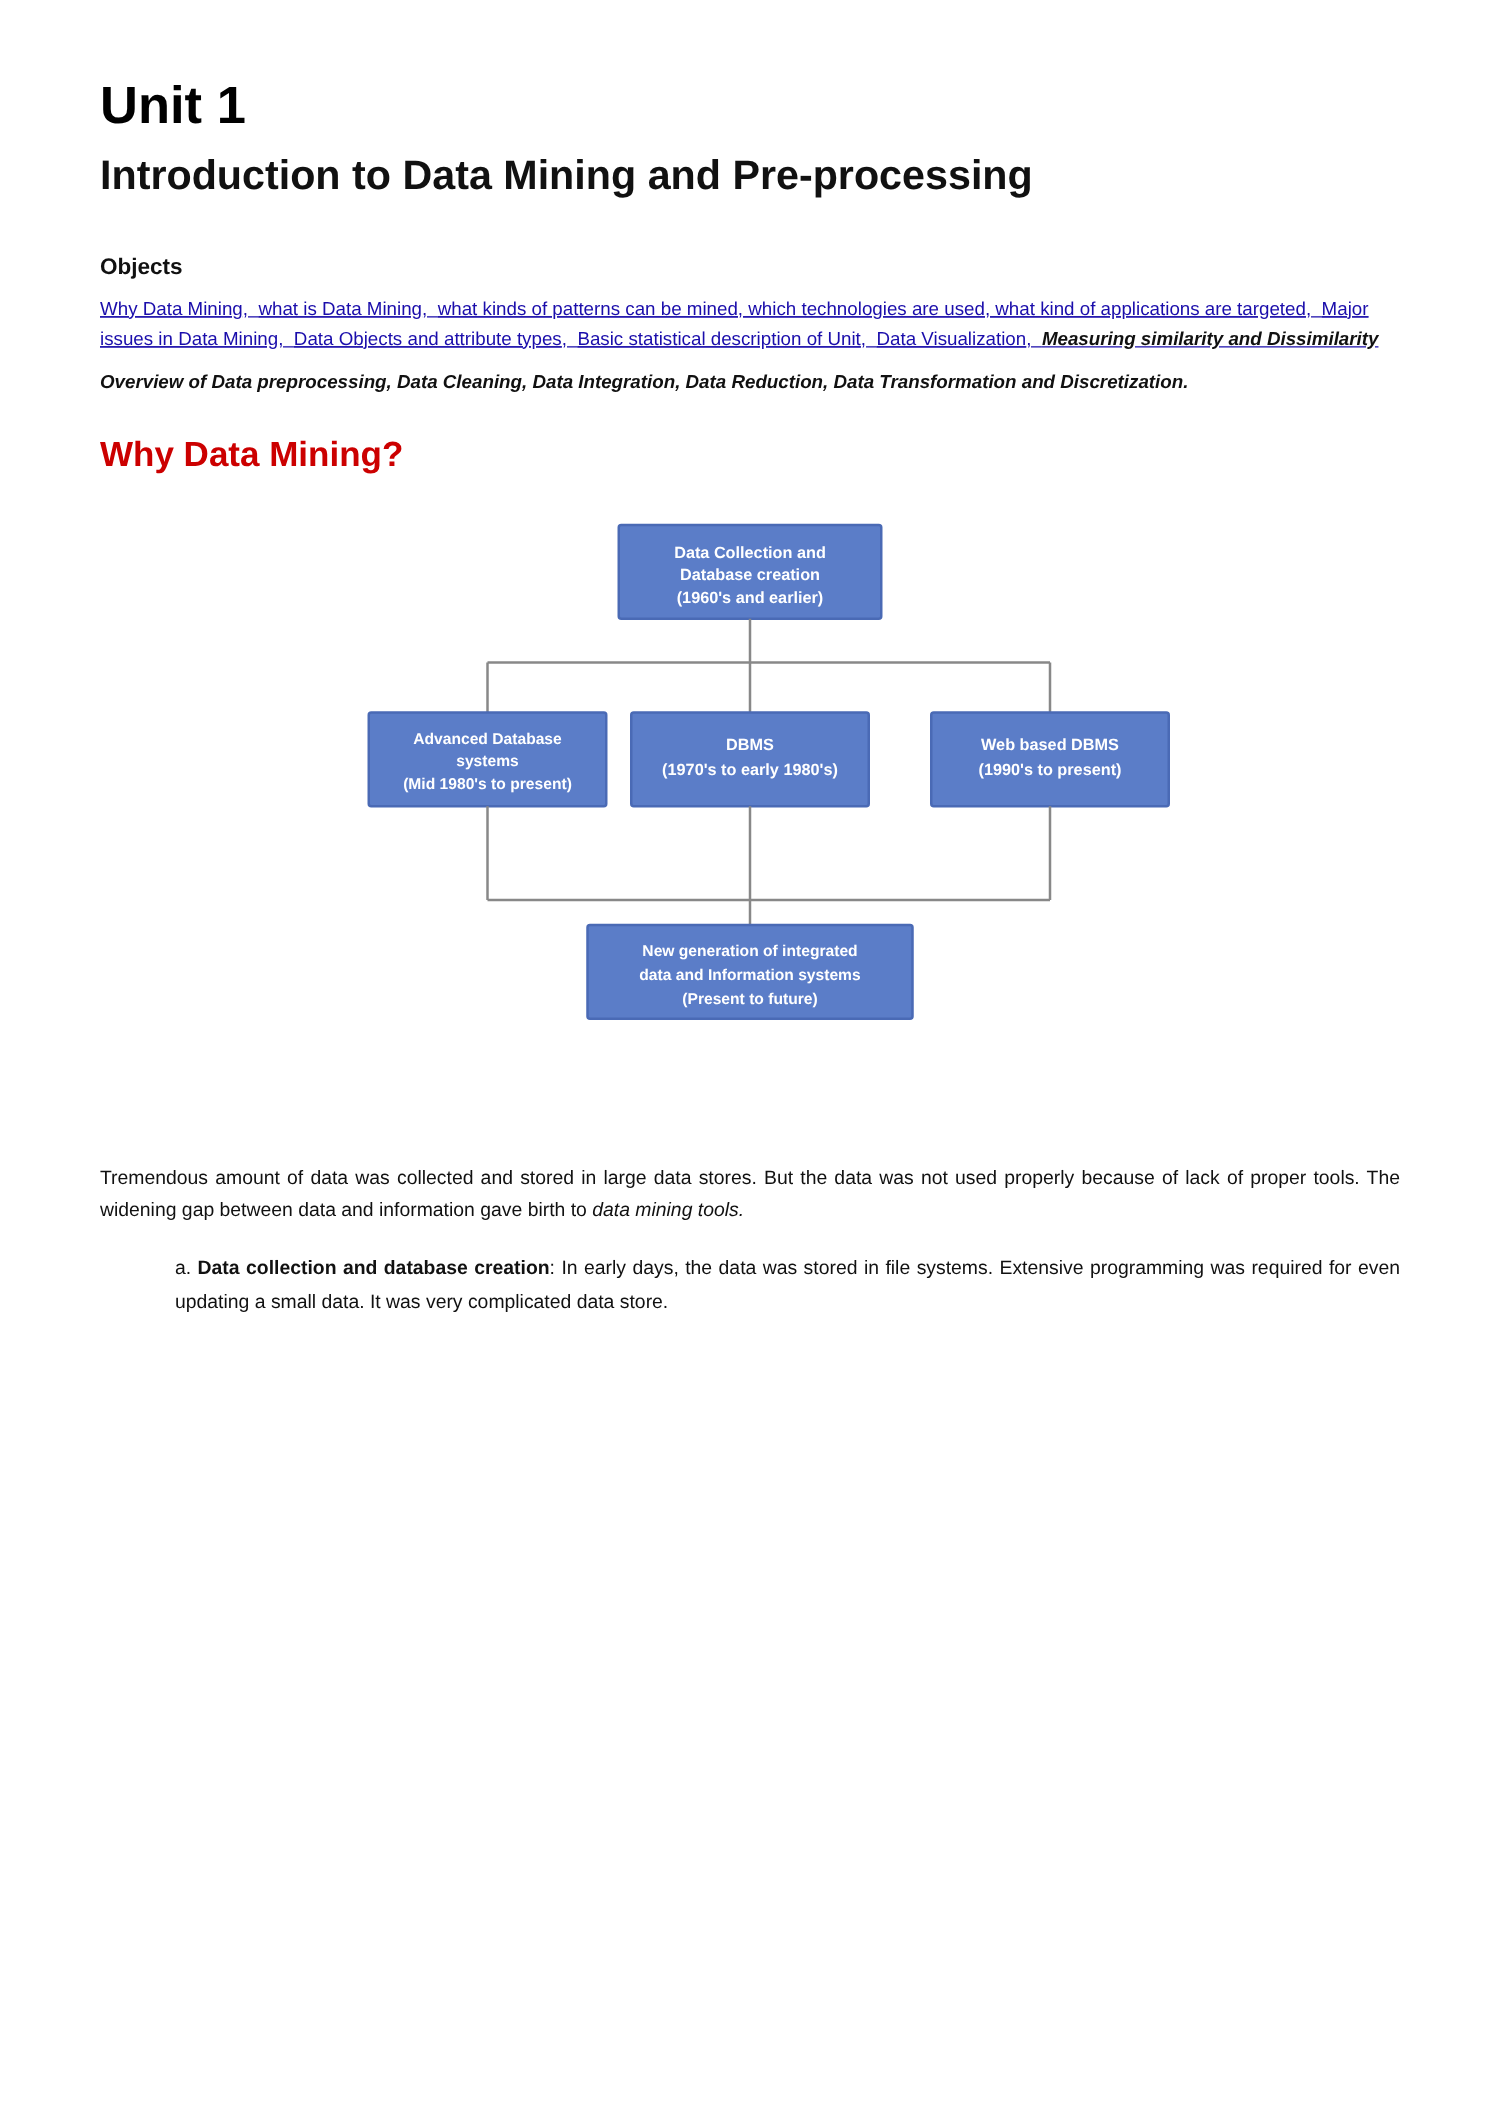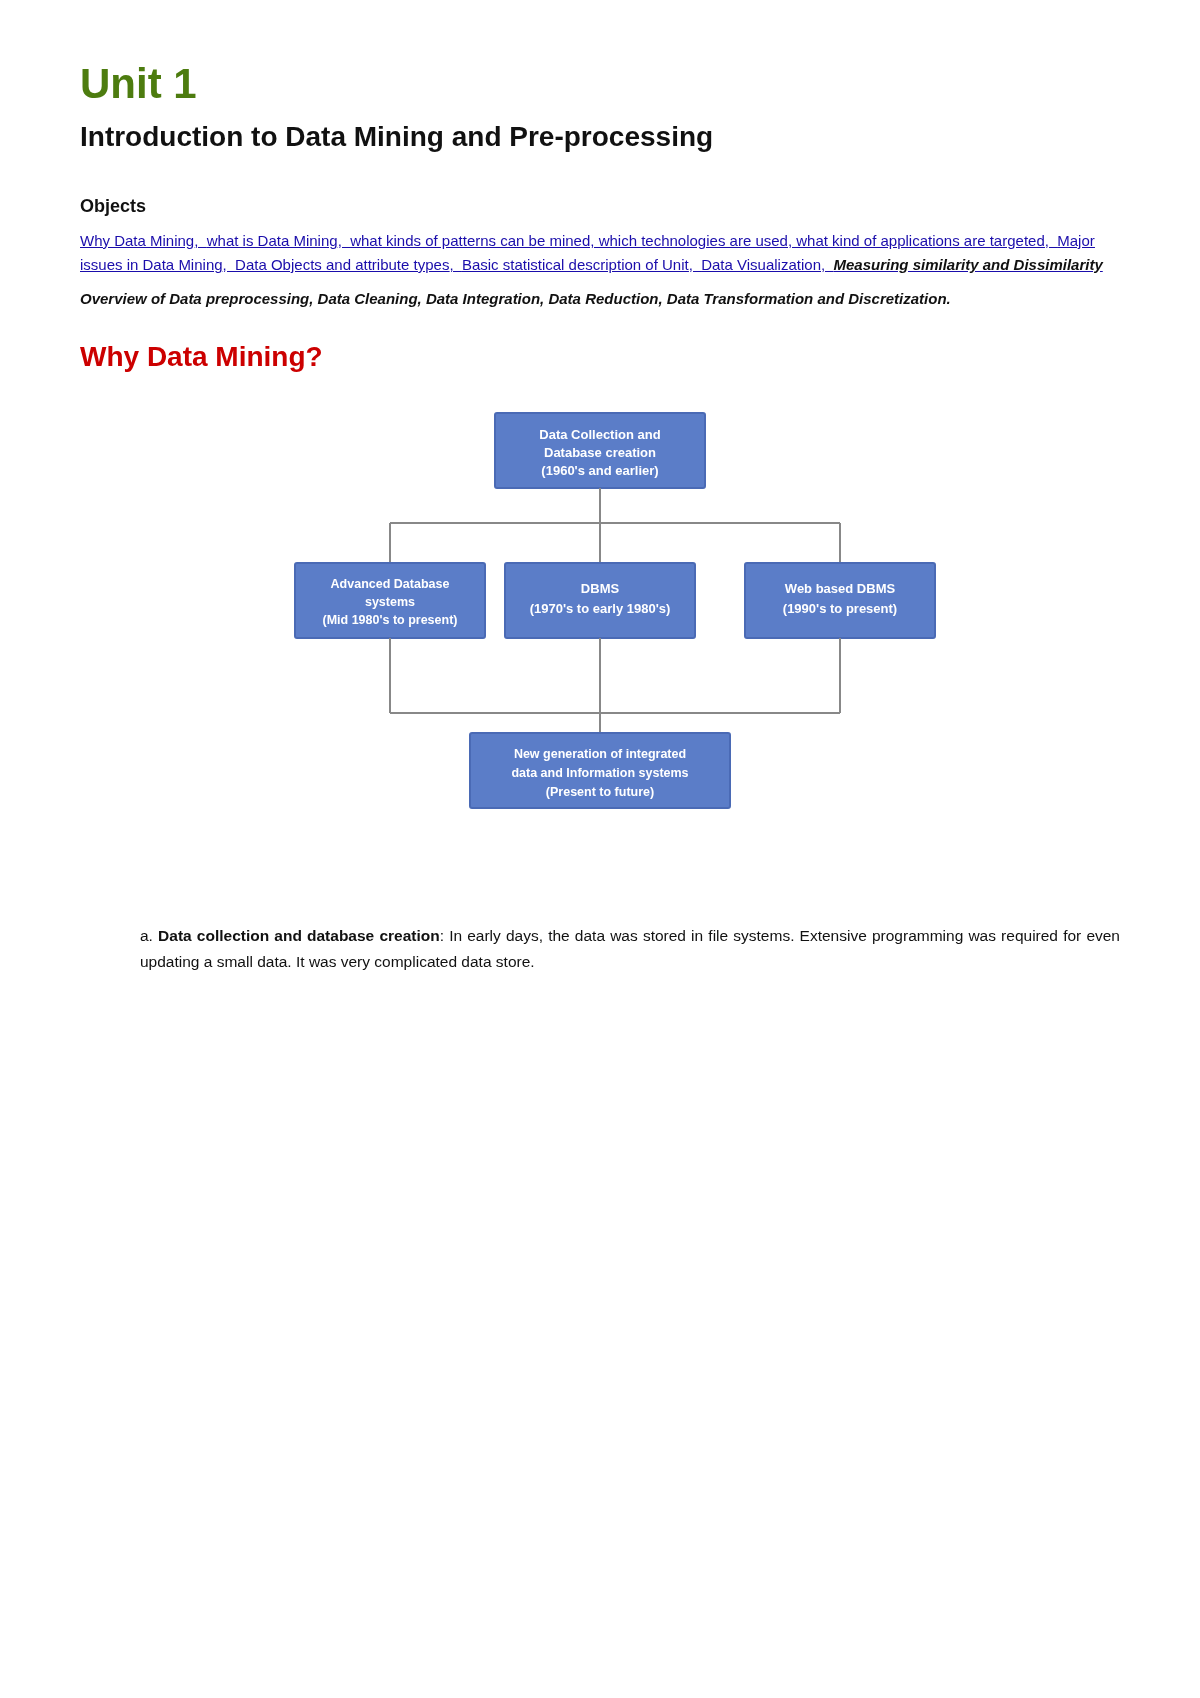--- a/index.html
+++ b/index.html
@@ -15,25 +15,25 @@
       color: #222222;
       width: 1200px;
       min-height: 1698px;
       padding: 60px 80px;
     }
 
     .page-unit-title {
       font-size: 42px;
       font-weight: 900;
       margin-bottom: 10px;
-      color: #4d7c0f;
+      color: #000000;
     }
 
     .page-subtitle {
-      font-size: 28px;
+      font-size: 33px;
       font-weight: 900;
       margin-bottom: 40px;
       color: #111111;
       line-height: 1.35;
     }
 
     .section-syllabus {
       margin-bottom: 30px;
     }
 
@@ -194,20 +194,23 @@
       <line x1="350" y1="270" x2="350" y2="310" stroke="#888" stroke-width="2"></line>
       <line x1="350" y1="310" x2="350" y2="330" stroke="#888" stroke-width="2"></line>
 
       <rect x="220" y="330" width="260" height="75" rx="2" fill="#5b7dc8" stroke="#4a6ab5" stroke-width="2"></rect>
       <text x="350" y="355" text-anchor="middle" fill="white" font-size="12.5" font-weight="700" font-family="Arial">New generation of integrated</text>
       <text x="350" y="374" text-anchor="middle" fill="white" font-size="12.5" font-weight="700" font-family="Arial">data and Information systems</text>
       <text x="350" y="393" text-anchor="middle" fill="white" font-size="12.5" font-weight="700" font-family="Arial">(Present to future)</text>
     </svg>
   </div>
 
+  <p class="body-text">
+    Tremendous amount of data was collected and stored in large data stores. But the data was not used properly because of lack of proper tools. The widening gap between data and information gave birth to <span class="italic">data mining tools.</span>
+  </p>
 
   <div class="list-item-block">
     <p class="list-label">
       a. <span class="bold">Data collection and database creation</span>: In early days, the data was stored in file systems. Extensive programming was required for even updating a small data. It was very complicated data store.
     </p>
   </div>
 
 </div>
 
 </body></html>

